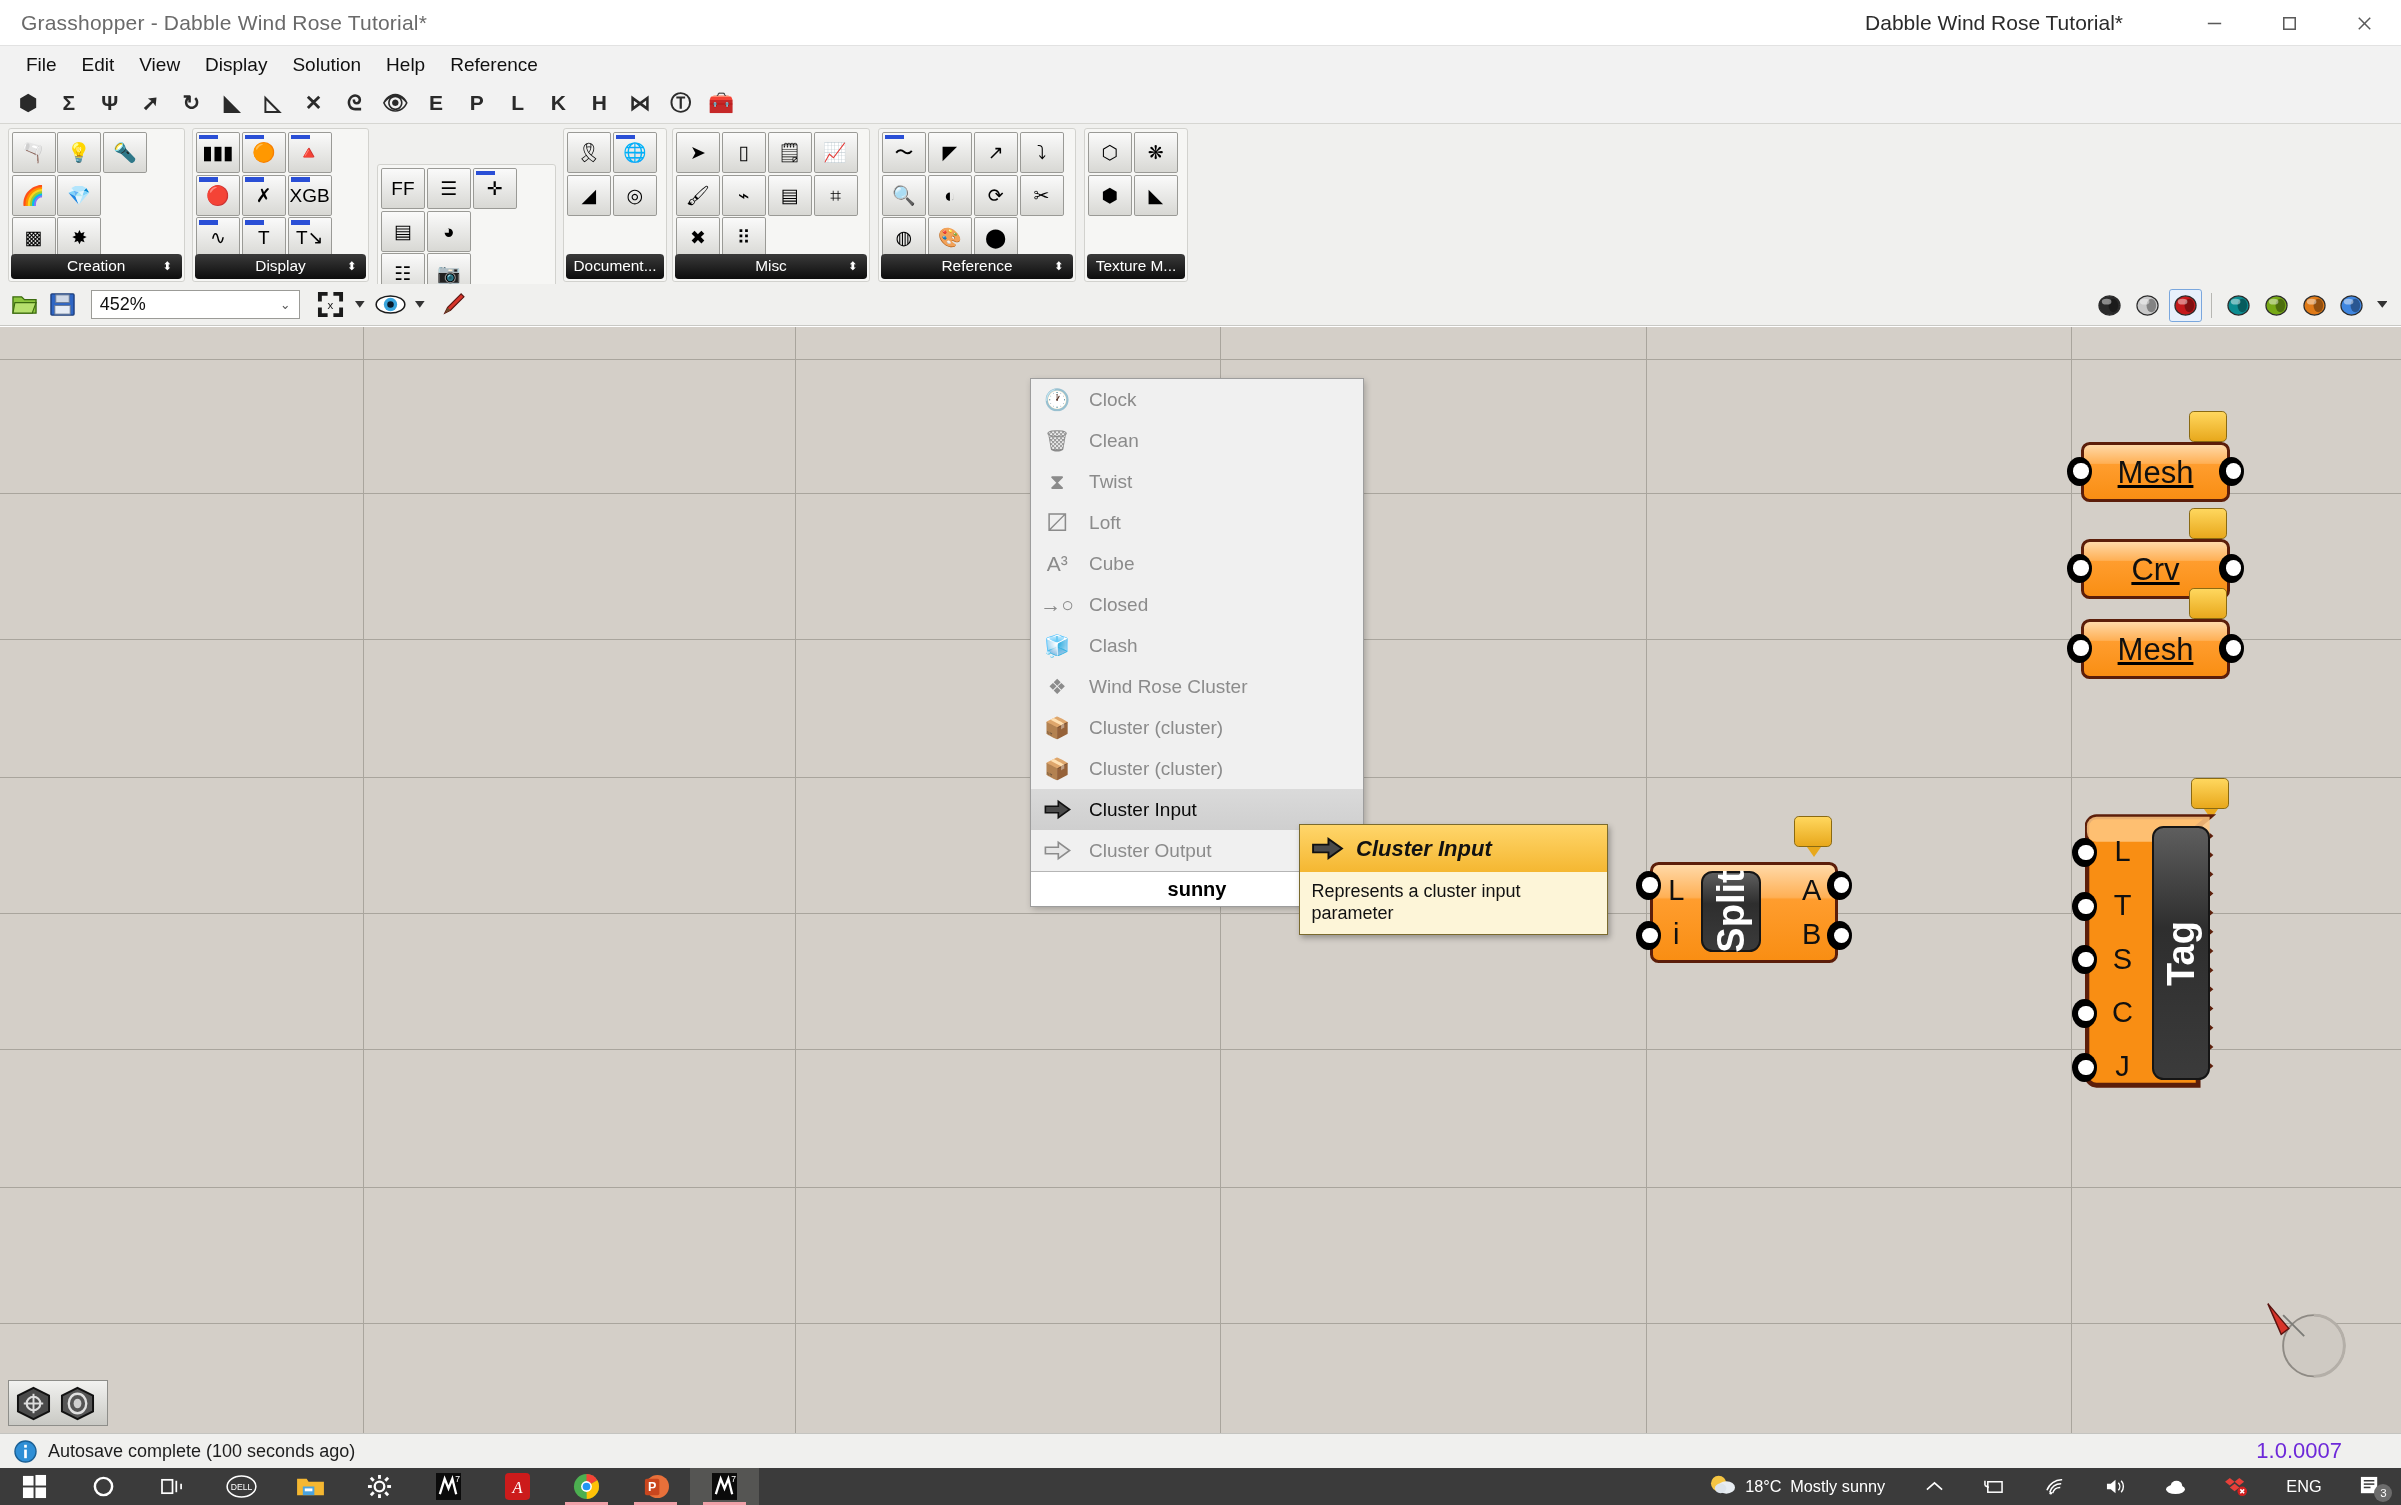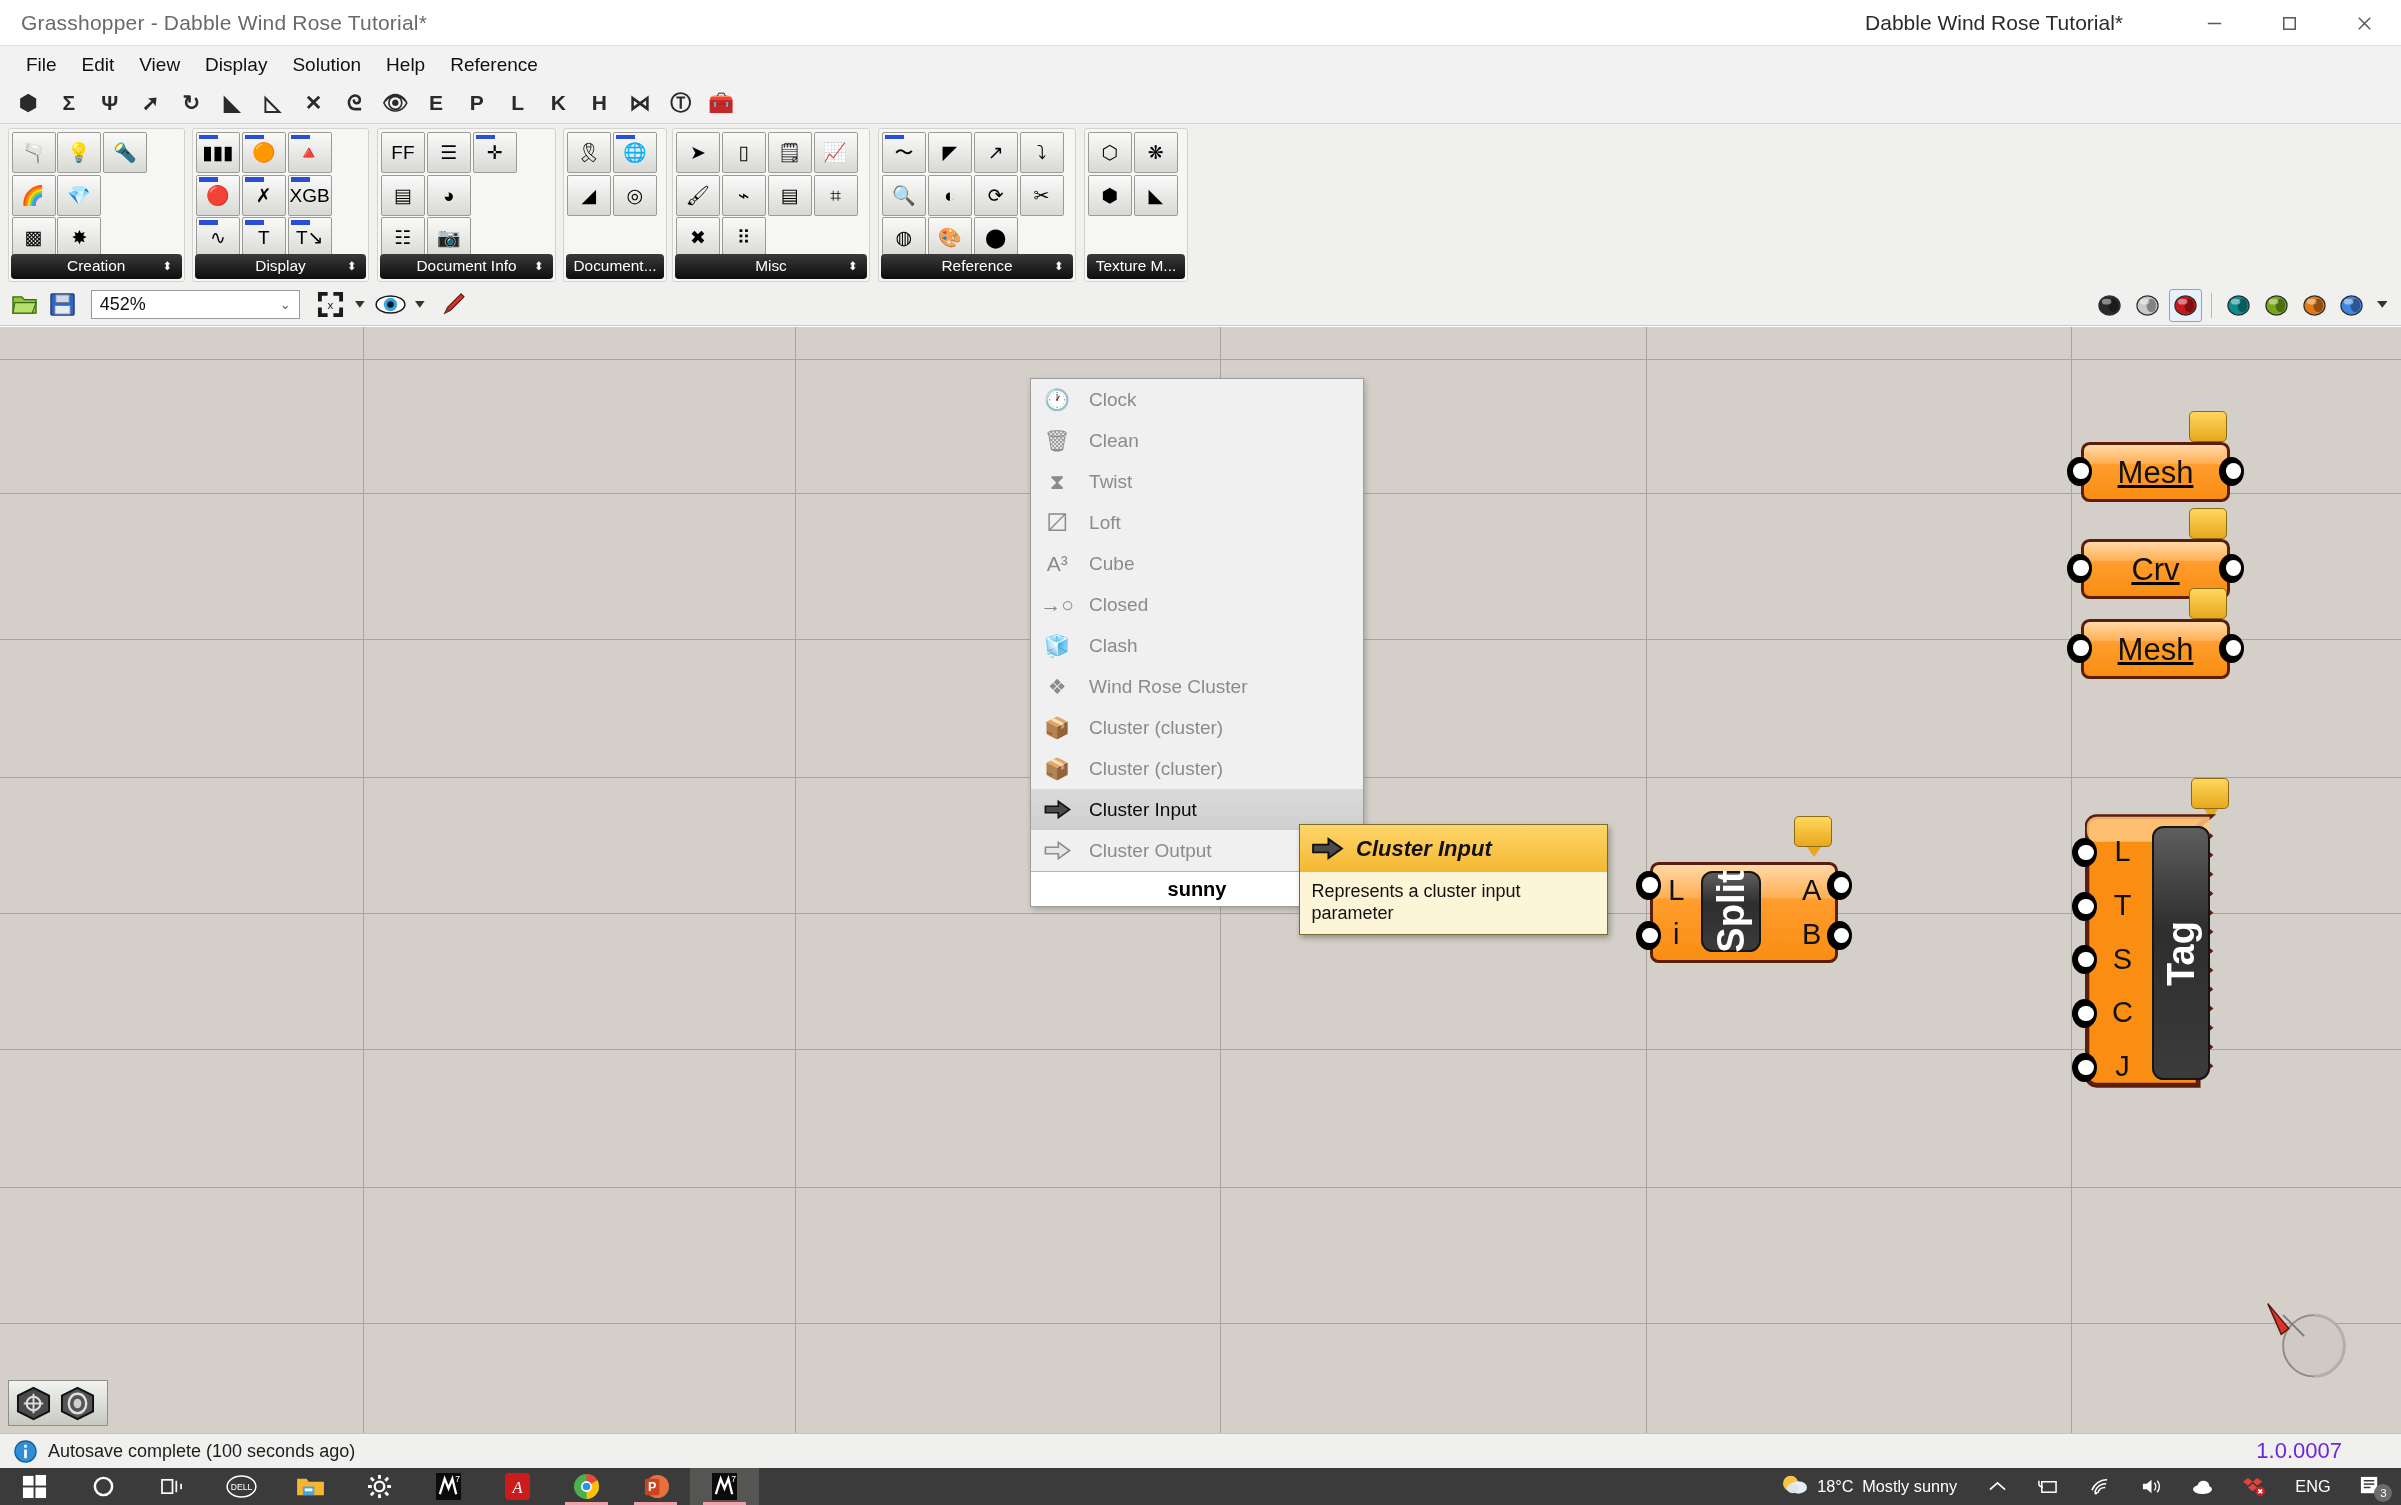--- a/index.html
+++ b/index.html
@@ -224,21 +224,21 @@
     width: 69px; height: 37px; display: flex; align-items: center; justify-content: center;
     position: relative;
   }
   .tb-item.active { background: #555553; }
   .tb-item .underline {
     position: absolute; bottom: 0; left: 13.4px; right: 13.4px; height: 2.9px;
     background: #f0a0a8;
   }
   .tray {
     position: absolute; right: 0; top: 0; height: 37px;
-    display: flex; align-items: center; gap: 7px; padding-right: 3.8px;
+    display: flex; align-items: center; gap: 16px; padding-right: 3.8px;
   }
   .tray-item {
     height: 37px; display: flex; align-items: center; justify-content: center;
     padding: 0 10.6px; color: #ffffff; font-size: 16.3px;
   }
   .weather { display: flex; align-items: center; gap: 8.6px; padding: 0 13.4px 0 17.3px; color:#fff; font-size:16.3px;}
   .notif { position: relative; padding: 0 15.4px 0 9.6px; }
   .notif-badge {
     position: absolute; right: 5.8px; bottom: 2.9px; width: 18px; height: 18px;
     background: #6c6c6c; color: #fff; font-size: 11.5px; border-radius: 50%;
@@ -377,21 +377,21 @@
           <div class="ric">
             <div class="topbar"></div>
             <div class="glyph">T↘</div>
           </div>
         </div>
         <div class="rib-tab">
           <span>Display</span>
           <span class="caret">⬍</span>
         </div>
       </div>
-      <div class="rib-group" style="left: 377px; width: 179px;">
+      <div class="rib-group" style="left: 377px; width: 179px; margin-top: 36px;">
         <div class="rib-icons" style="width: 138px;">
           <div class="ric">
             <div class="glyph">FF</div>
           </div>
           <div class="ric">
             <div class="glyph">☰</div>
           </div>
           <div class="ric">
             <div class="topbar"></div>
             <div class="glyph">✛</div>

